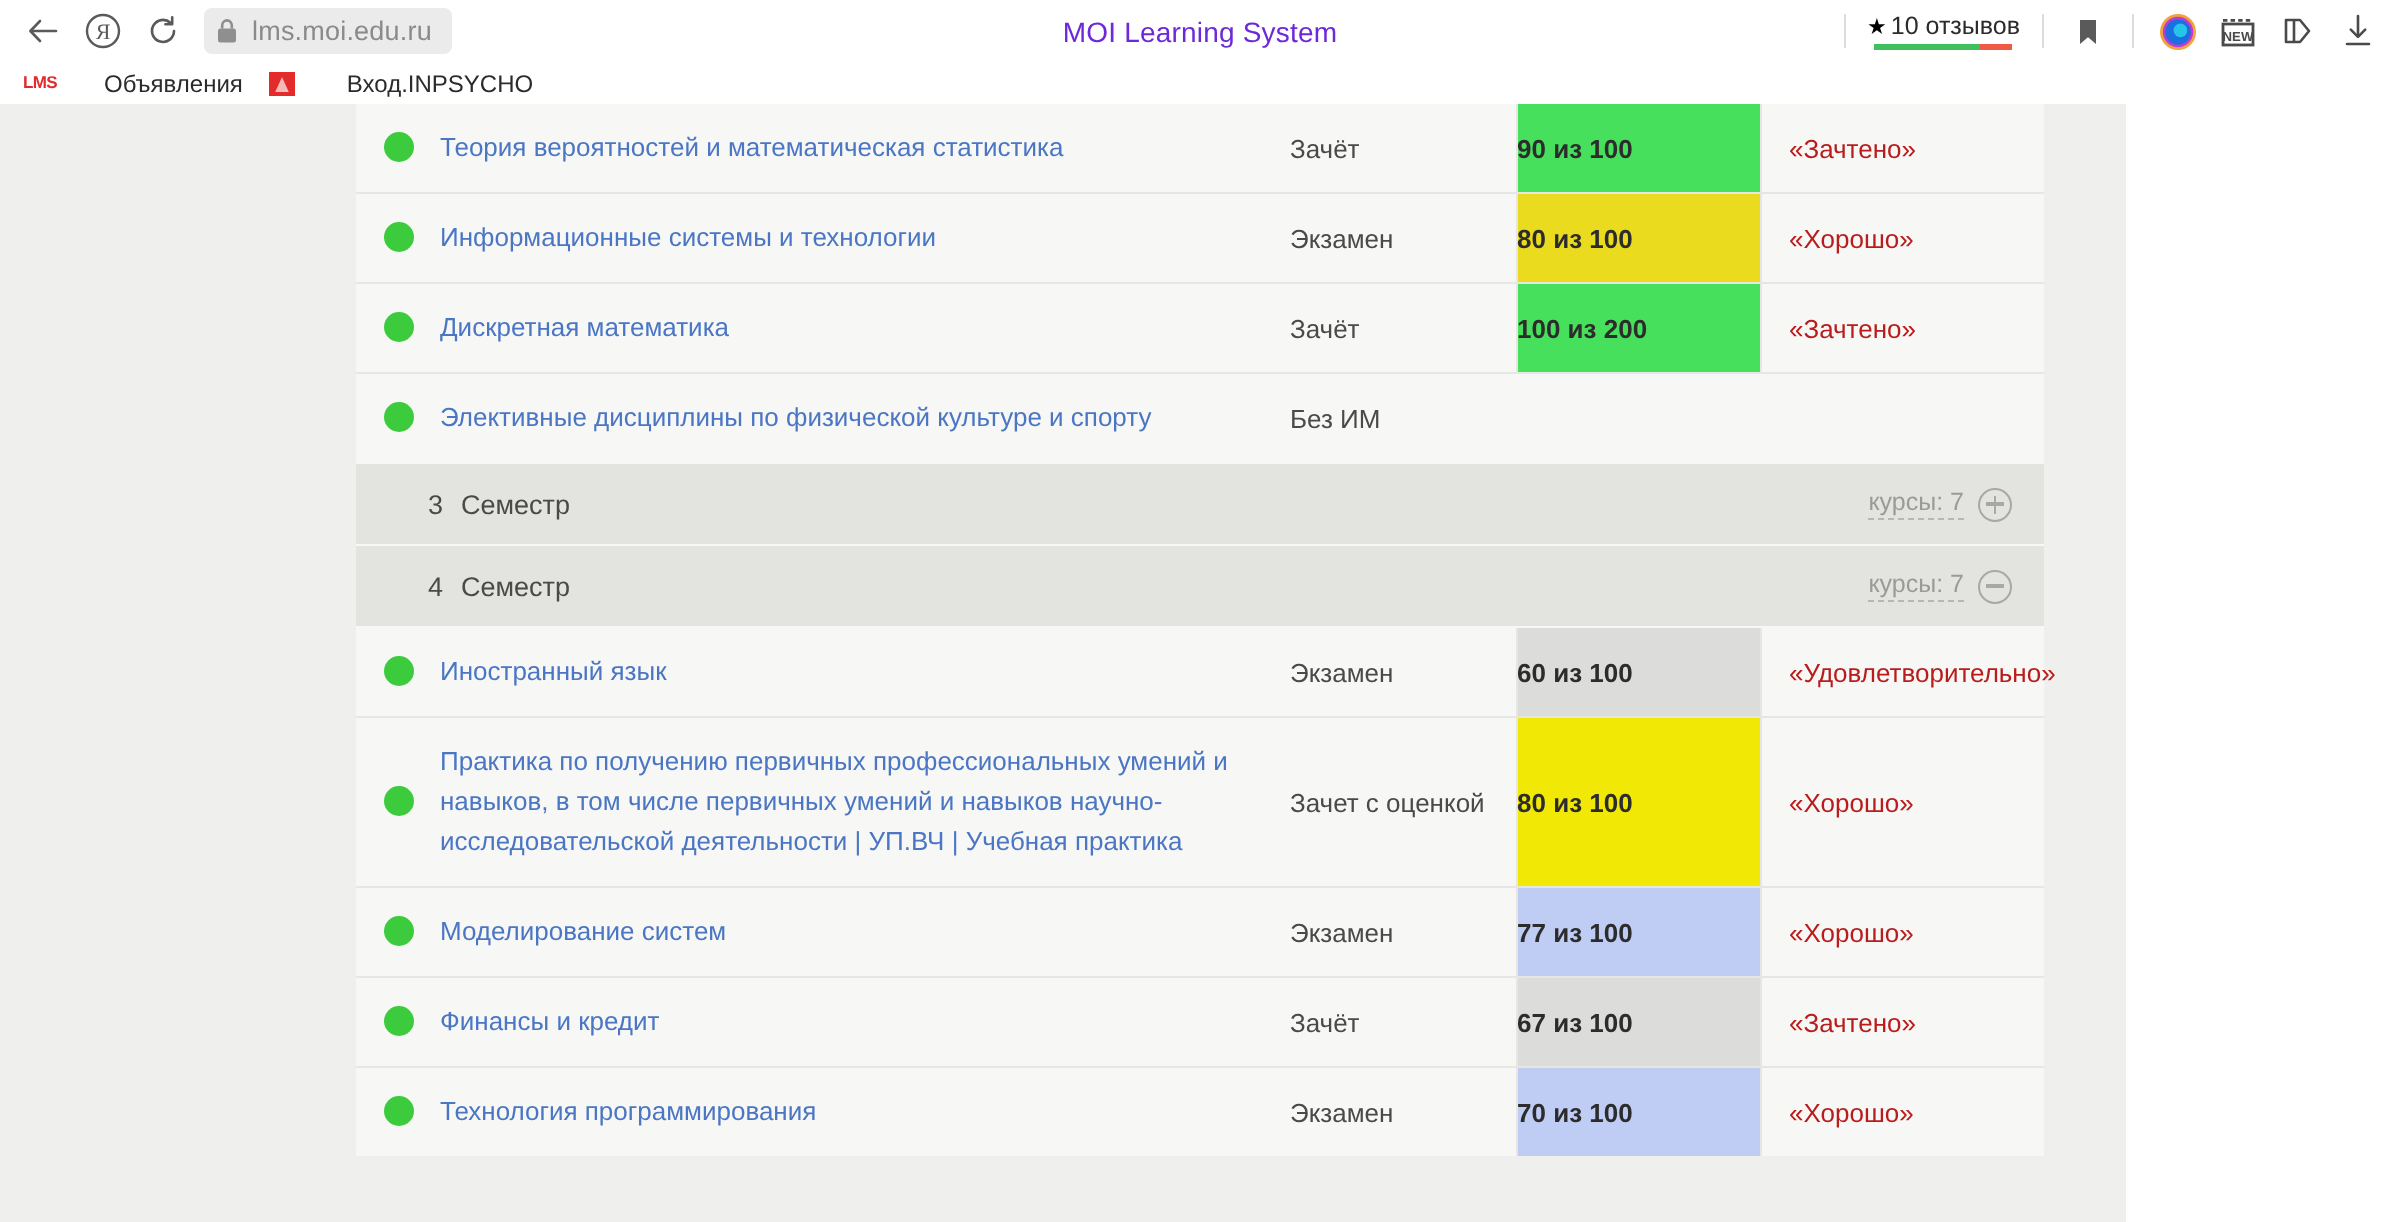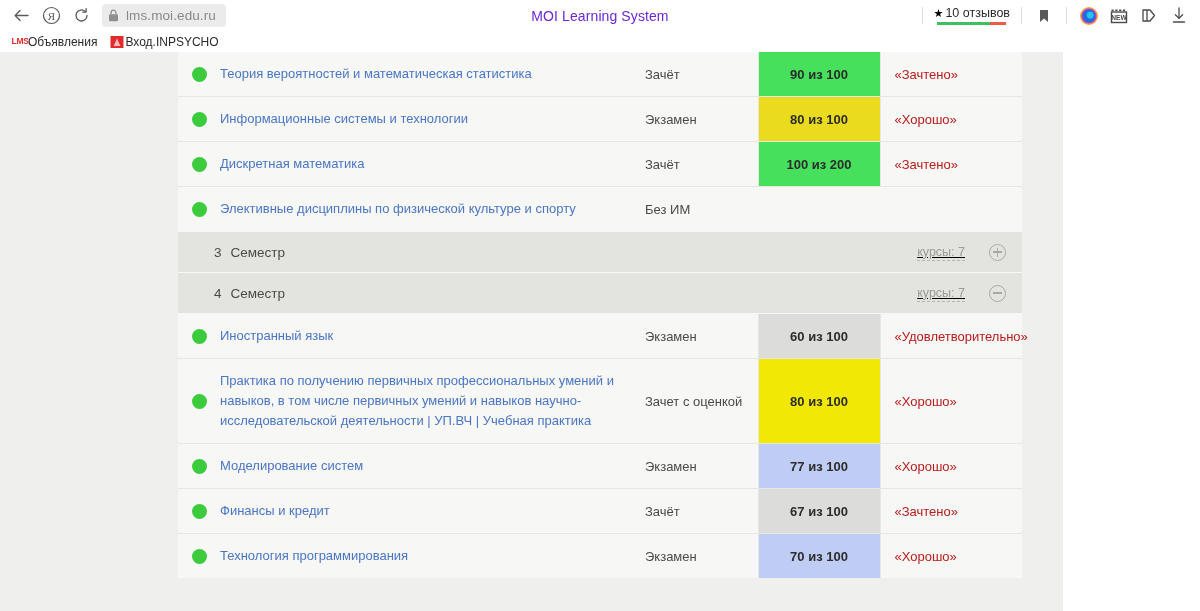--- a/index.html
+++ b/index.html
@@ -108,21 +108,21 @@
     align-items: center;
     height: 19px;
     padding: 0 6px;
     border-radius: 3px;
     font-size: 12px;
     color: #2b2b2b;
     white-space: nowrap;
   }
   .bm-favicon {
     width: 16px; height: 14px;
-    margin-right: 0;
+    margin-right: 24px;
     display: flex; align-items: center; justify-content: center;
     flex: 0 0 auto;
   }
   .lms-fav {
     font-size: 8.5px;
     font-weight: bold;
     color: #e32b2b;
     letter-spacing: -0.3px;
     line-height: 1;
   }
@@ -183,21 +183,21 @@
     font-size: 13px;
     color: #4a76c4;
     line-height: 20px;
   }
   td.form-cell {
     padding: 12px 0 !important;
     font-size: 13px;
     color: #4a4a48;
   }
   td.score-cell {
-    text-align: center;
+    text-align: left;
     font-size: 13px;
     font-weight: bold;
     color: #2c2c2c;
     padding: 12px 0 !important;
     border-left: 1px solid #e6e6e3;
   }
   td.score-cell.blank { background: transparent; border-left: none; }
   td.mark-cell {
     padding: 12px 0 12px 14px !important;
     font-size: 13px;
@@ -232,23 +232,22 @@
     color: #4a4a48;
     margin-right: 9px;
   }
   .sem-label {
     font-size: 13.5px;
     color: #4a4a48;
   }
   .sem-right {
     margin-left: auto;
     display: flex;
-    align-items: flex-end;
-    gap: 24px;
-    text-decoration: underline;
+    align-items: flex-start;
+    gap: 7px;
   }
   .courses-count {
     font-size: 12.5px;
     color: #9a9a96;
     border-bottom: 1px dashed #b6b6b2;
     padding-bottom: 1px;
   }
   .toggle-circle {
     width: 17px; height: 17px;
     border-radius: 50%;

